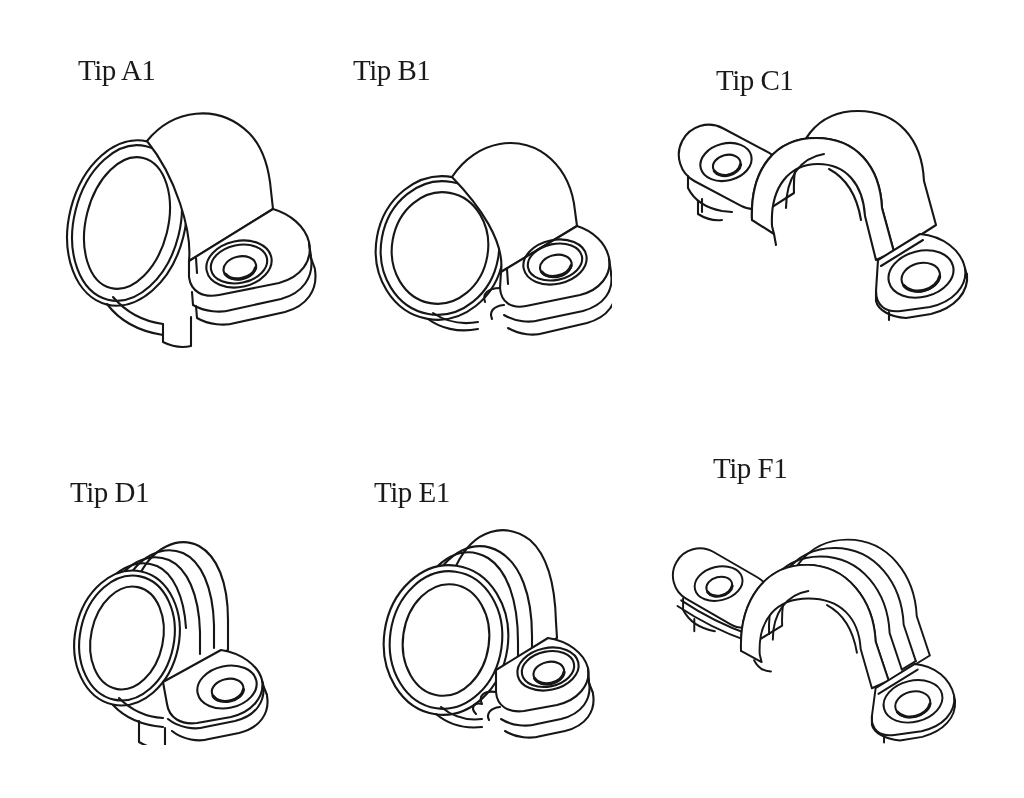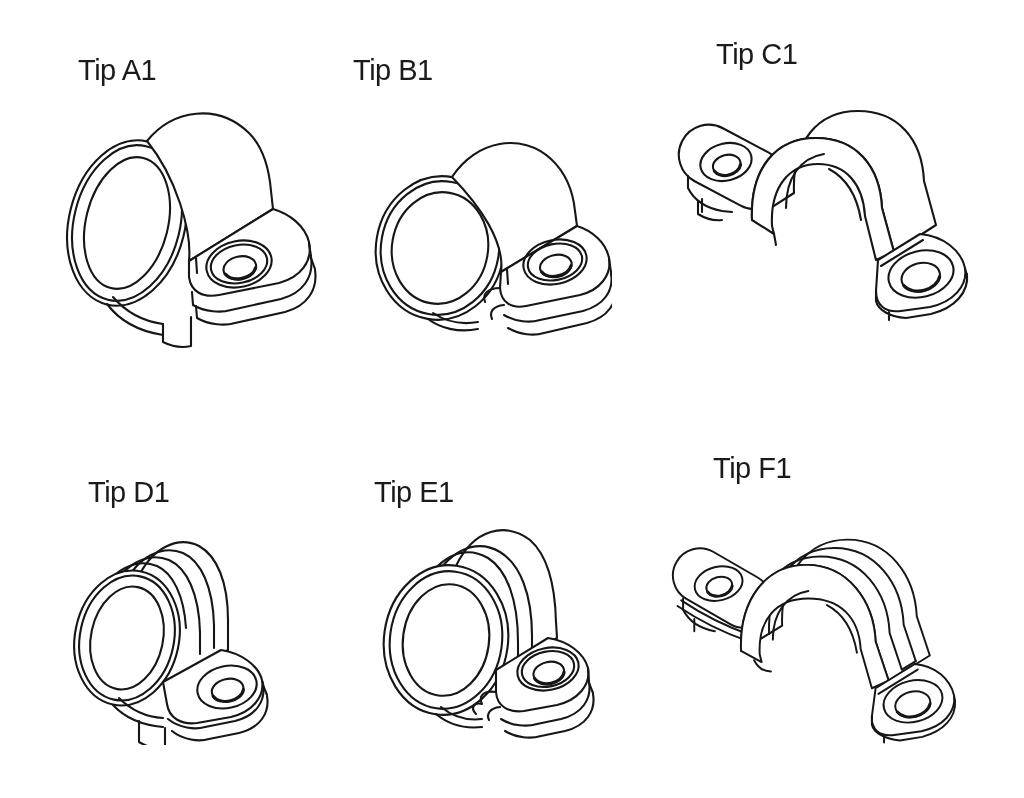--- a/index.html
+++ b/index.html
@@ -1,33 +1,33 @@
 <!DOCTYPE html>
 <html><head>
 <meta charset="utf-8">
 <style>
   html,body{margin:0;padding:0;background:#fff;}
   .sheet{position:relative;width:972px;height:798px;background:#ffffff;overflow:hidden;
-         font-family:Liberation Sans, sans-serif;}
+         font-family:Liberation Serif, serif;}
   .fig-label{position:absolute;font-size:29px;letter-spacing:-0.5px;color:#1a1a1a;
              line-height:1;white-space:nowrap;}
   .fig-svg{position:absolute;}
   svg .ln{stroke:#161616;stroke-width:2.1;fill:none;stroke-linecap:round;stroke-linejoin:round;}
   svg .fc{stroke:#161616;stroke-width:2.1;fill:#ffffff;stroke-linecap:round;stroke-linejoin:round;}
   svg .thick{stroke-width:3.2;}
 </style>
 </head>
 <body>
 
 <div class="sheet">
 
   <div class="fig-label" style="left:78px;top:56px">Tip A1</div>
   <div class="fig-label" style="left:353px;top:56px">Tip B1</div>
-  <div class="fig-label" style="left:716px;top:40px">Tip C1</div>
-  <div class="fig-label" style="left:88px;top:478px">Tip D1</div>
+  <div class="fig-label" style="left:716px;top:66px">Tip C1</div>
+  <div class="fig-label" style="left:70px;top:478px">Tip D1</div>
   <div class="fig-label" style="left:374px;top:478px">Tip E1</div>
   <div class="fig-label" style="left:713px;top:454px">Tip F1</div>
 
   <svg class="fig-svg" style="left:55px;top:105px" width="265" height="255" viewBox="0 0 265 255">
     <g transform="rotate(14 72 118)">
       <ellipse class="ln" cx="72" cy="118" rx="58" ry="84"></ellipse>
       <ellipse class="ln" cx="72" cy="118" rx="53" ry="79"></ellipse>
       <ellipse class="ln" cx="72" cy="118" rx="41" ry="67"></ellipse>
     </g>
     <path class="ln" d="M 52,199 C 64,215 82,226 108,230"></path>

